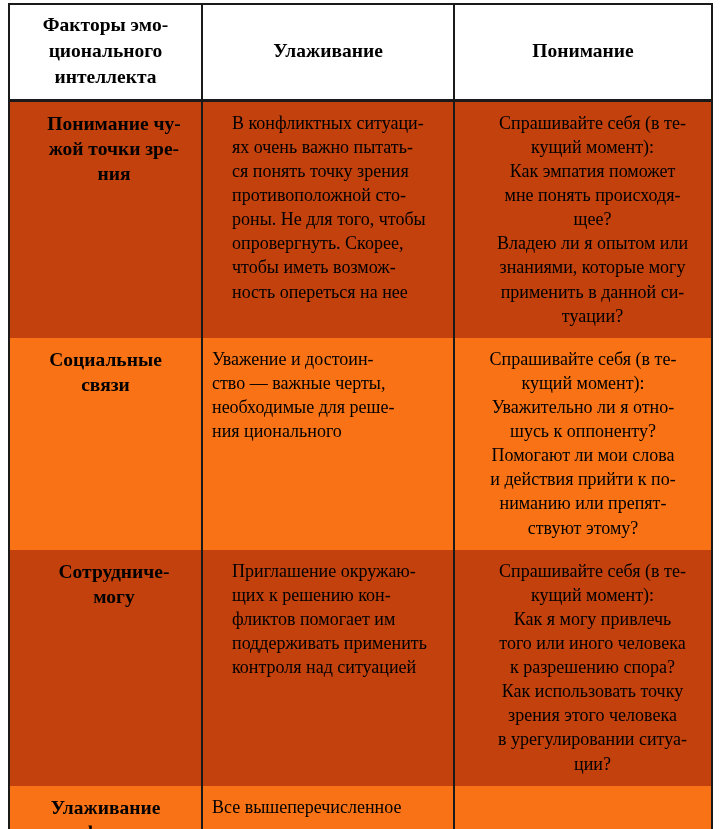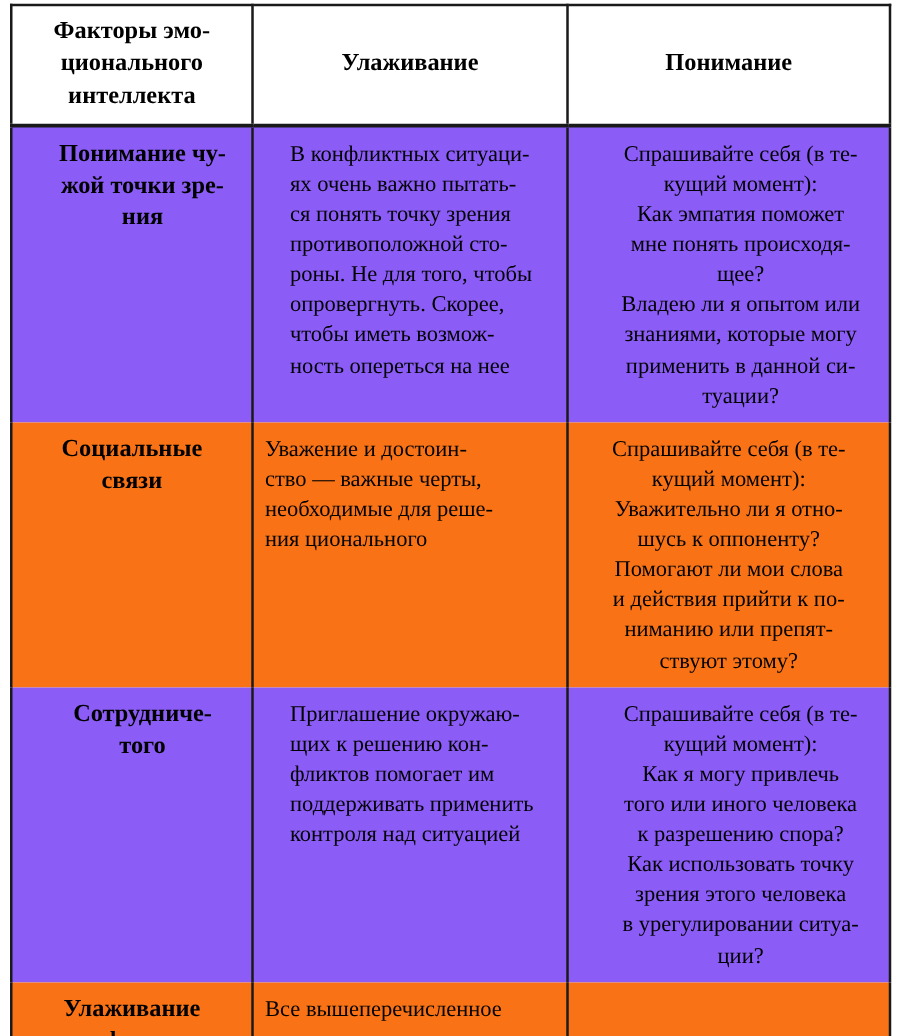--- a/index.html
+++ b/index.html
@@ -57,21 +57,21 @@
   }
 
   
   .ei-table tbody td {
     border-left: 2px solid #1a1a1a;
     border-right: 2px solid #1a1a1a;
     vertical-align: top;
     box-sizing: border-box;
   }
 
-  .ei-table tbody tr.row-plain td { background: #8b5cf6; padding-left: 29px; }
+  .ei-table tbody tr.row-plain td { background: #c2410c; padding-left: 29px; }
   .ei-table tbody tr.row-shaded td { background: #f97316; }
 
   .ei-table tbody tr.row-last td {
     border-bottom: 2px solid #1a1a1a;
   }
 
   .cell-factor {
     font-weight: bold;
     font-size: 19.5px;
     line-height: 1.30;
@@ -177,21 +177,21 @@
 Помогают ли мои слова
 и действия прийти к по-
 ниманию или препят-
 ствуют этому?</p>
         </td>
       </tr>
 
       <tr class="row-plain row-3">
         <td class="cell-factor">
           <p class="txt">Сотрудниче-
-того</p>
+могу</p>
         </td>
         <td class="cell-apply">
           <p class="txt">Приглашение окружаю-
 щих к решению кон-
 фликтов помогает им
 поддерживать применить
 контроля над ситуацией</p>
         </td>
         <td class="cell-action">
           <p class="txt">Спрашивайте себя (в те-

